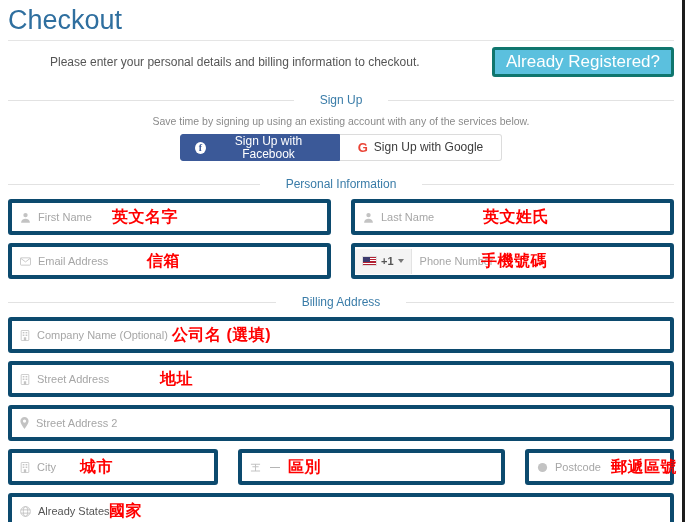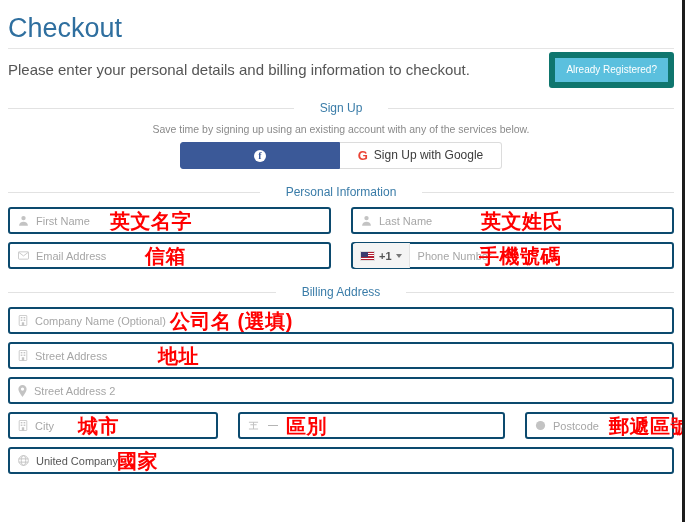--- a/index.html
+++ b/index.html
@@ -24,46 +24,47 @@
     overflow: hidden;
     background: #fff;
   }
 
   
   .page-title {
     font-size: 27px;
     font-weight: normal;
     color: #2f6f9f;
     margin: 0;
-    padding: 12px 0 0 8px;
+    padding: 4px 0 0 8px;
     letter-spacing: 0px;
     line-height: 32px;
   }
   .title-rule {
     border: none;
     border-top: 1px solid #e5e5e5;
     margin: 4px 8px 0 8px;
   }
   .subhead-row {
     display: flex;
     align-items: center;
     justify-content: space-between;
     padding: 6px 8px 0 8px;
     height: 30px;
   }
   .subhead-text {
-    font-size: 15px;
+    font-size: 12px;
     color: #555;
     line-height: 14px;
+    margin-left: 42px;
   }
   .btn-registered {
     background: #5bc0de;
     color: #ffffff;
-    font-size: 10px;
-    border: 6px solid #0f766e;
+    font-size: 17px;
+    border: 3px solid #0f766e;
     border-radius: 3px;
     padding: 6px 11px;
     line-height: 12px;
     cursor: pointer;
     white-space: nowrap;
   }
 
   
   .section-divider {
     display: flex;
@@ -144,23 +145,23 @@
 
   
   .form-row {
     display: flex;
     padding: 0 8px;
     margin-top: 8px;
     gap: 20px;
   }
   .field {
     position: relative;
-    border: 2px solid #0c4a6e;
+    border: 4px solid #0c4a6e;
     border-radius: 3px;
-    height: 27px;
+    height: 36px;
     background: #fff;
     display: flex;
     align-items: center;
     box-sizing: border-box;
     padding: 0 8px;
     overflow: visible;
     flex: 1;
   }
   .field.wide { flex: 1 1 100%; }
   .f-col-half { flex: 1 1 50%; }
@@ -184,21 +185,21 @@
   .f-value {
     font-size: 11px;
     color: #555;
     white-space: nowrap;
   }
 
   
   .annot {
     color: #ff0000;
     font-weight: bold;
-    font-size: 20px;
+    font-size: 16px;
     white-space: nowrap;
     position: absolute;
     top: 50%;
     transform: translateY(-50%);
     letter-spacing: 0.5px;
     pointer-events: none;
   }
 
   
   .phone-prefix {
@@ -270,20 +271,21 @@
     <span class="line"></span>
     <span class="label">Sign Up</span>
     <span class="line"></span>
   </div>
 
   <div class="social-note">Save time by signing up using an existing account with any of the services below.</div>
 
   <div class="social-row">
     <button class="btn-social btn-fb">
       <span class="fb-glyph">f</span>
+      <span>Sign Up with Facebook</span>
     </button>
     <button class="btn-social btn-google">
       <span class="g-glyph">G</span>
       <span>Sign Up with Google</span>
     </button>
   </div>
 
   <div class="section-divider">
     <span class="line"></span>
     <span class="label">Personal Information</span>
@@ -423,18 +425,18 @@
 
   <div class="form-row">
     <div class="field wide">
       <span class="f-icon">
         <svg width="11" height="11" viewBox="0 0 12 12" fill="none" stroke="#c3c3c3" stroke-width="1">
             <circle cx="6" cy="6" r="5.3"></circle>
             <ellipse cx="6" cy="6" rx="2.4" ry="5.3"></ellipse>
             <path d="M0.9 4.2h10.2M0.9 7.8h10.2"></path>
           </svg>
       </span>
-      <span class="f-value">United Company</span>
-      <span class="annot" style="left:107px;">國家</span>
+      <span class="f-value">Already States</span>
+      <span class="annot" style="left:97px;">國家</span>
     </div>
   </div>
 
 </div>
 
 </body></html>

